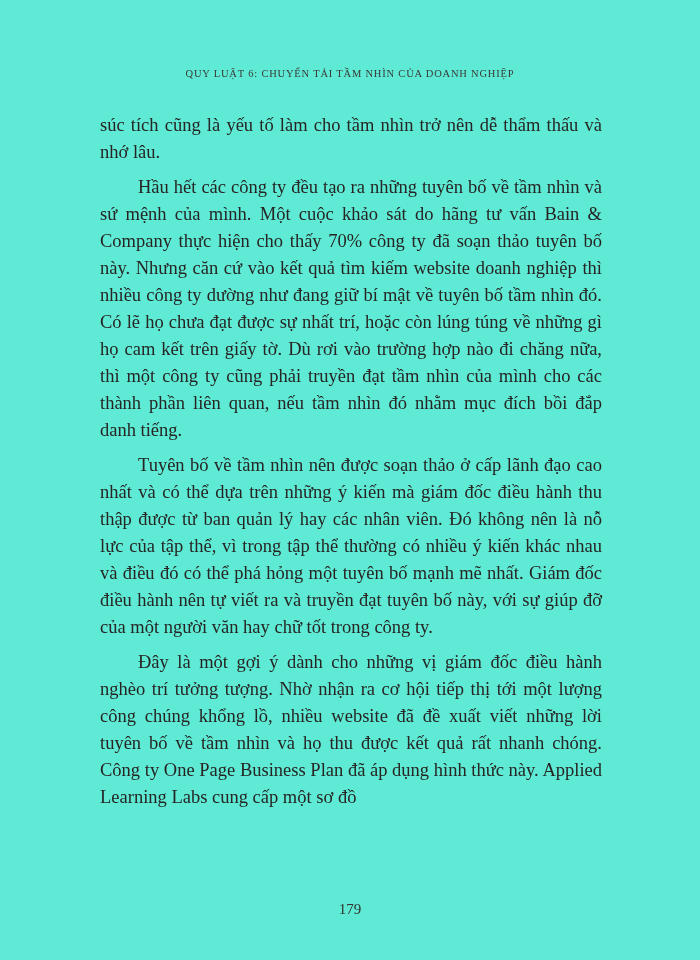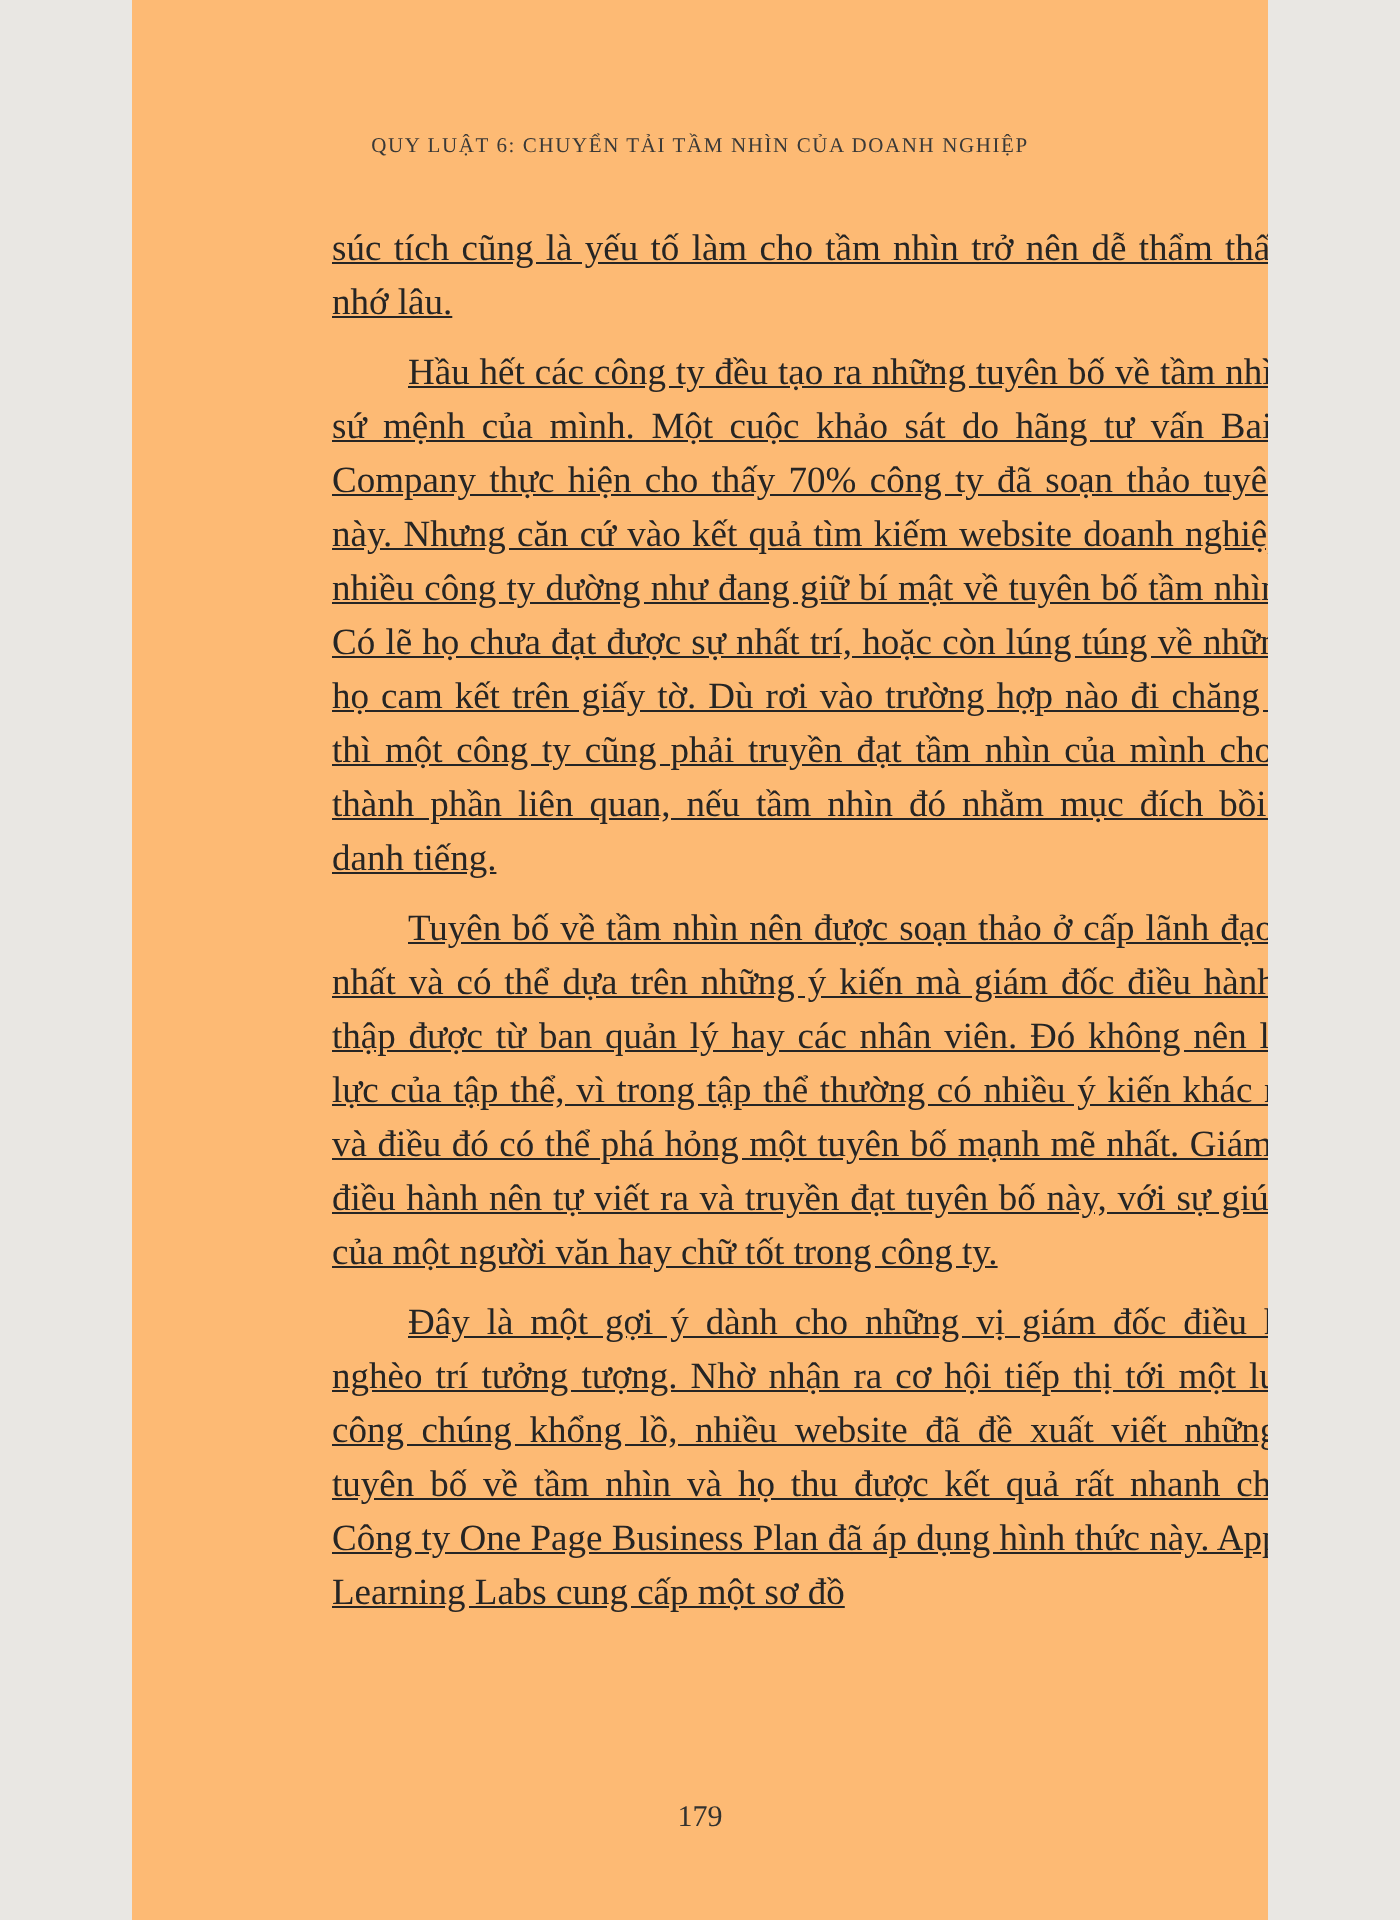--- a/index.html
+++ b/index.html
@@ -2,24 +2,24 @@
 <html><head>
 <meta charset="utf-8">
 <style>
   html, body {
     margin: 0;
     padding: 0;
     background: #e9e7e3;
   }
   .page {
     position: relative;
-    width: 568px;
+    width: 700px;
     height: 960px;
     margin: 0 auto;
-    background: #fdba74;
+    background: #5eead4;
     font-family: "Liberation Serif", serif;
     color: #262524;
     box-sizing: border-box;
     overflow: hidden;
   }
   .running-header {
     position: absolute;
     top: 68px;
     left: 0;
     right: 0;
@@ -27,21 +27,20 @@
     font-size: 10.5px;
     letter-spacing: 0.8px;
     color: #3a3937;
     font-family: "Liberation Serif", serif;
   }
   .content {
     position: absolute;
     top: 112px;
     left: 100px;
     width: 502px;
-    text-decoration: underline;
   }
   .content p {
     margin: 0 0 8px 0;
     font-size: 18.5px;
     line-height: 27px;
     text-align: justify;
     text-indent: 38px;
     color: #262524;
   }
   .content p.no-indent {

